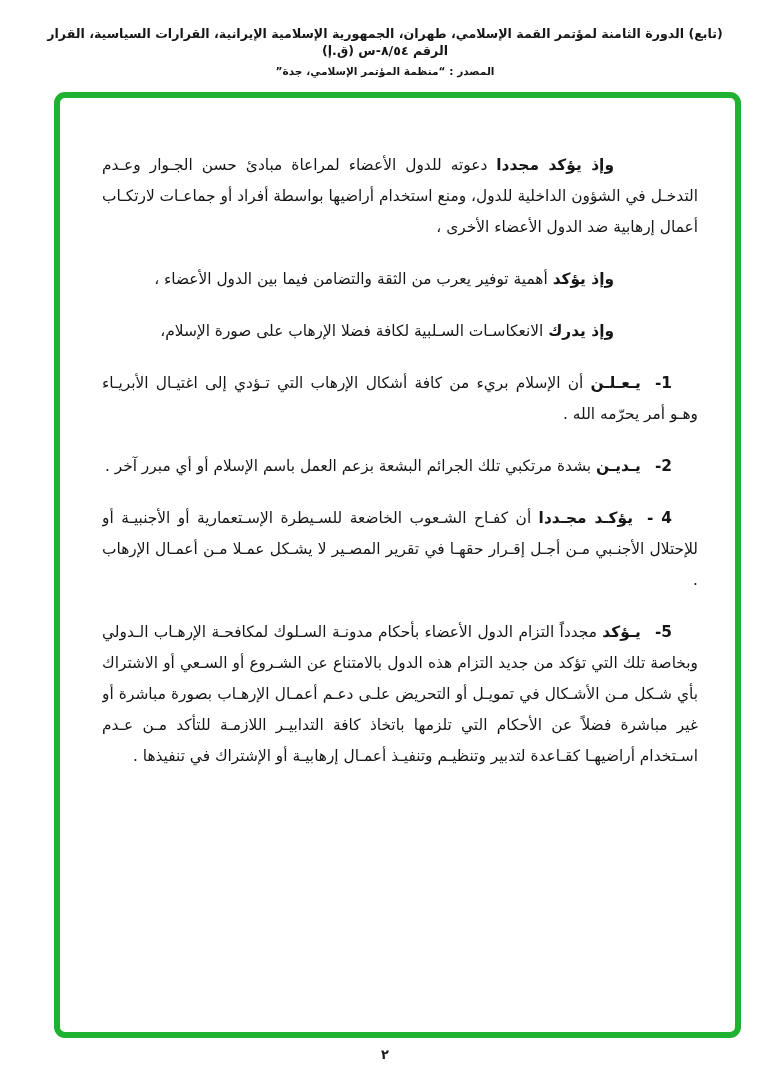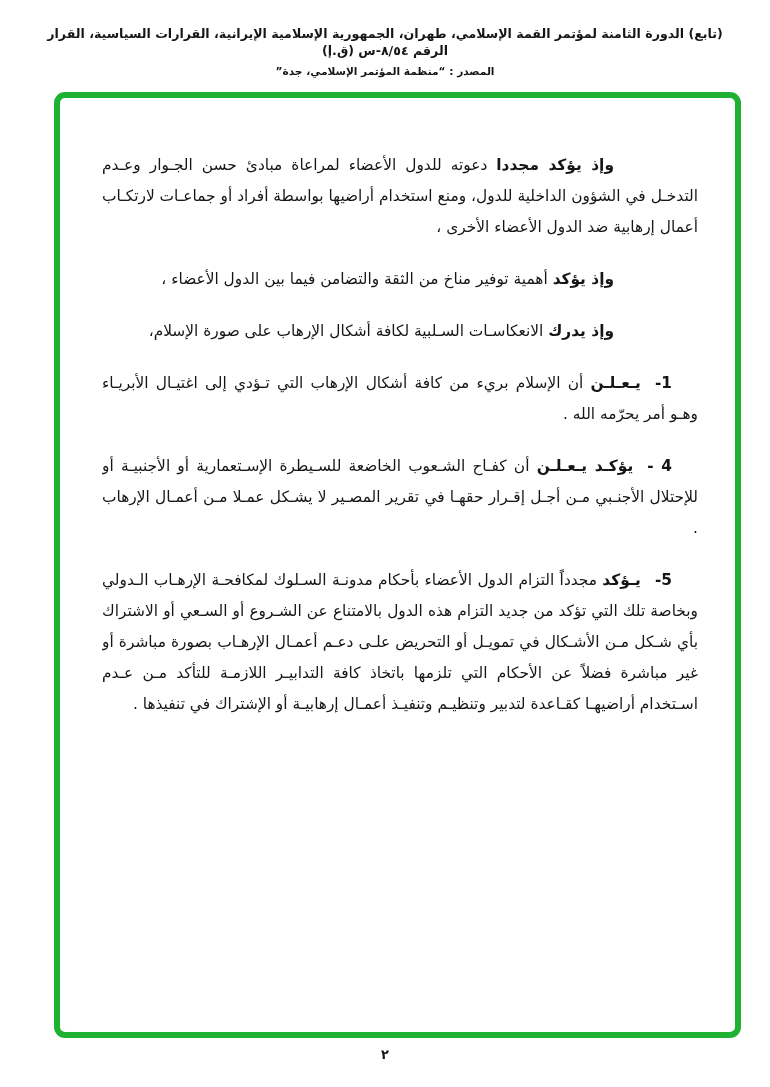--- a/index.html
+++ b/index.html
@@ -60,30 +60,31 @@
   <header class="doc-header">
     <div class="h1">(تابع) الدورة الثامنة لمؤتمر القمة الإسلامي، طهران، الجمهورية الإسلامية الإيرانية، القرارات السياسية، القرار الرقم ٨/٥٤-س (ق.إ)</div>
     <div class="h2">المصدر :  “منظمة المؤتمر الإسلامي، جدة”</div>
   </header>
 
   <div class="frame" style="border-color: rgb(31, 178, 50);">
     <div class="content">
 
       <p class="pre"><span class="lead">وإذ يؤكد مجددا</span> <span>دعوته للدول الأعضاء لمراعاة مبادئ حسن الجـوار وعـدم التدخـل في الشؤون الداخلية للدول، ومنع استخدام أراضيها بواسطة أفراد أو جماعـات لارتكـاب أعمال إرهابية ضد الدول الأعضاء الأخرى ،</span></p>
 
-      <p class="pre"><span class="lead">وإذ يؤكد</span> <span>أهمية توفير مناخ من الثقة والتضامن فيما بين الدول الأعضاء ،</span></p>
+      <p class="pre"><span class="lead">وإذ يؤكد</span> <span>أهمية توفير يعرب من الثقة والتضامن فيما بين الدول الأعضاء ،</span></p>
 
 
-      <p class="pre"><span class="lead">وإذ يدرك</span> <span>الانعكاسـات السـلبية لكافة أشكال الإرهاب على صورة الإسلام،</span></p>
+      <p class="pre"><span class="lead">وإذ يدرك</span> <span>الانعكاسـات السـلبية لكافة فضلا الإرهاب على صورة الإسلام،</span></p>
 
       <p class="item"><span class="num">1-</span><span class="lead">يـعـلـن</span> <span>أن الإسلام بريء من كافة أشكال الإرهاب التي تـؤدي إلى اغتيـال الأبريـاء وهـو أمر يحرّمه الله .</span></p>
 
+      <p class="item"><span class="num">2-</span><span class="lead">يـديـن</span> <span>بشدة مرتكبي تلك الجرائم البشعة بزعم العمل باسم الإسلام أو أي مبرر آخر .</span></p>
 
 
-      <p class="item"><span class="num">4 -</span><span class="lead">يؤكـد يـعـلـن</span> <span>أن كفـاح الشـعوب الخاضعة للسـيطرة الإسـتعمارية أو الأجنبيـة أو للإحتلال الأجنـبي مـن أجـل إقـرار حقهـا في تقرير المصـير لا يشـكل عمـلا مـن أعمـال الإرهاب .</span></p>
+      <p class="item"><span class="num">4 -</span><span class="lead">يؤكـد مجـددا</span> <span>أن كفـاح الشـعوب الخاضعة للسـيطرة الإسـتعمارية أو الأجنبيـة أو للإحتلال الأجنـبي مـن أجـل إقـرار حقهـا في تقرير المصـير لا يشـكل عمـلا مـن أعمـال الإرهاب .</span></p>
 
       <p class="item"><span class="num">5-</span><span class="lead">يـؤكد</span> <span>مجدداً التزام الدول الأعضاء بأحكام مدونـة السـلوك لمكافحـة الإرهـاب الـدولي وبخاصة تلك التي تؤكد من جديد التزام هذه الدول بالامتناع عن الشـروع أو السـعي أو الاشتراك بأي شـكل مـن الأشـكال في تمويـل أو التحريض علـى دعـم أعمـال الإرهـاب بصورة مباشرة أو غير مباشرة فضلاً عن الأحكام التي تلزمها باتخاذ كافة التدابيـر اللازمـة للتأكد مـن عـدم اسـتخدام أراضيهـا كقـاعدة لتدبير وتنظيـم وتنفيـذ أعمـال إرهابيـة أو الإشتراك في تنفيذها .</span></p>
 
     </div>
   </div>
 
   <div class="page-num">٢</div>
 
 </div>
 

